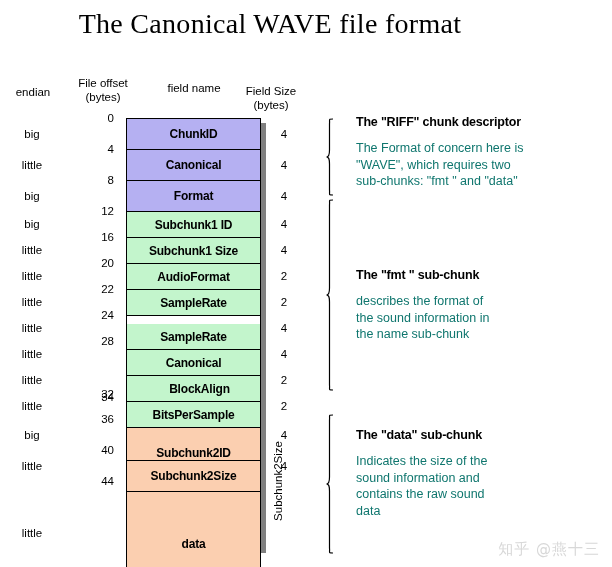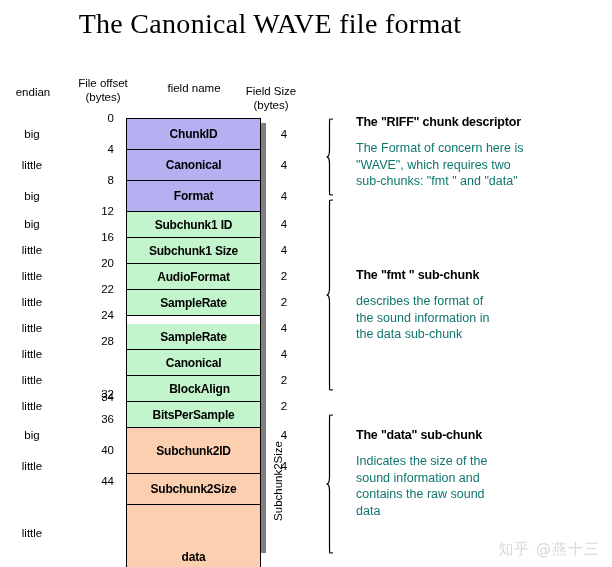--- a/index.html
+++ b/index.html
@@ -265,21 +265,21 @@
       </div>
       <div class="row g-fmt" style="height: 26px;">
         <span>Canonical</span>
       </div>
       <div class="row g-fmt" style="height: 26px; padding-left: 12px;">
         <span>BlockAlign</span>
       </div>
       <div class="row g-fmt" style="height: 26px;">
         <span>BitsPerSample</span>
       </div>
-      <div class="row g-data" style="height: 46px;">
+      <div class="row g-data" style="height: 33px; align-items: flex-end;">
         <span>Subchunk2ID</span>
       </div>
       <div class="row g-data" style="height: 31px;">
         <span>Subchunk2Size</span>
       </div>
       <div class="row g-data" style="height: 103px;">
         <span>data</span>
       </div>
     </div>
 
@@ -306,21 +306,21 @@
       <div>"WAVE", which requires two</div>
       <div>sub-chunks: "fmt " and "data"</div>
     </div>
   </div>
 
   <div class="anno" id="anno-fmt">
     <div class="anno-title">The "fmt " sub-chunk</div>
     <div class="anno-body">
       <div>describes the format of</div>
       <div>the sound information in</div>
-      <div>the data sub-chunk</div>
+      <div>the name sub-chunk</div>
     </div>
   </div>
 
   <div class="anno" id="anno-data">
     <div class="anno-title">The "data" sub-chunk</div>
     <div class="anno-body">
       <div>Indicates the size of the</div>
       <div>sound information and</div>
       <div>contains the raw sound</div>
       <div>data</div>

